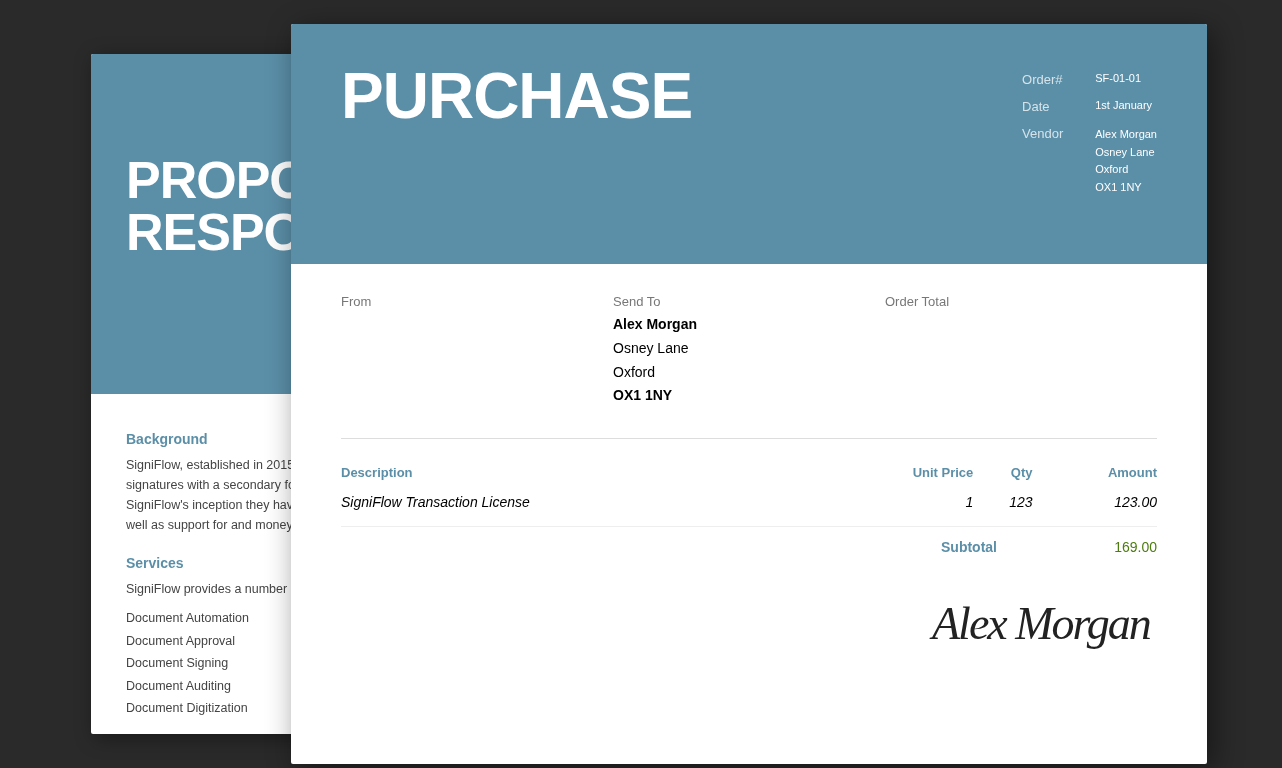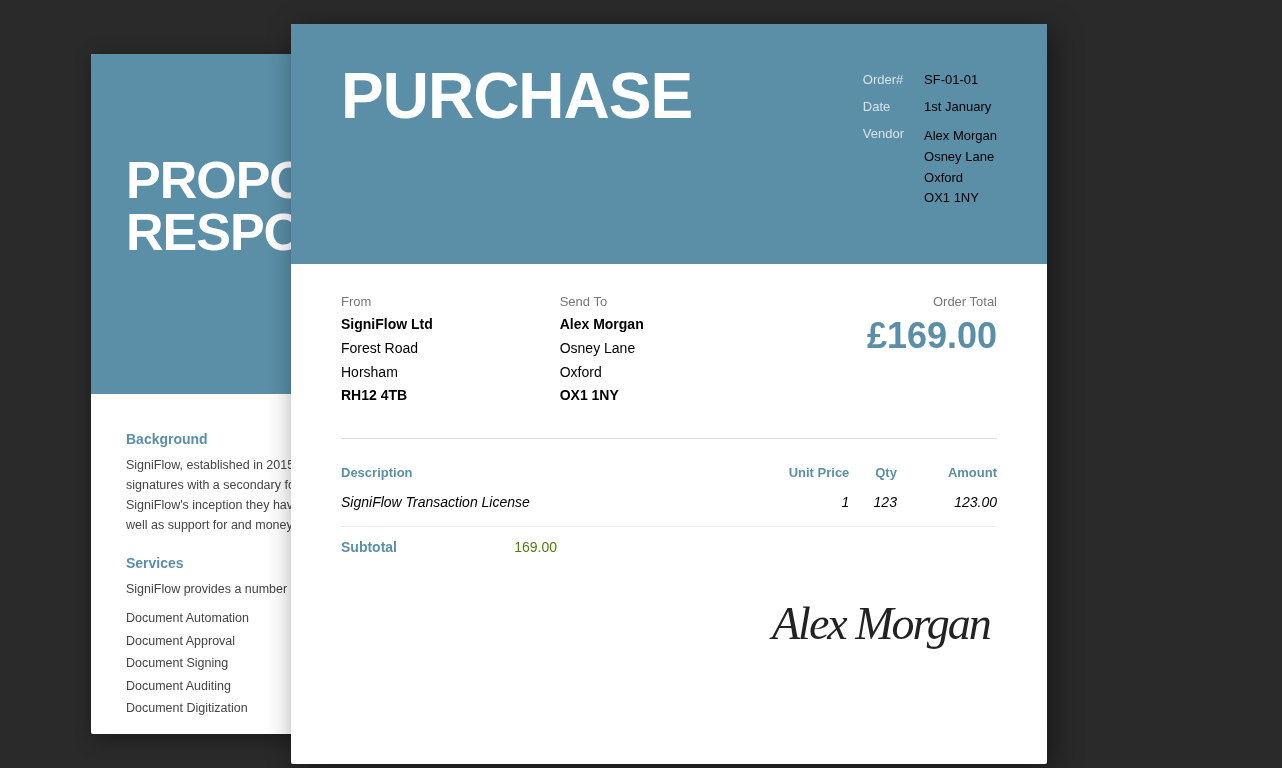--- a/index.html
+++ b/index.html
@@ -82,21 +82,21 @@
       font-size: 12.5px;
       line-height: 1.8;
       list-style: none;
     }
 
     
     .doc-po {
       position: absolute;
       top: 0px;
       left: 200px;
-      width: 756px;
+      width: 916px;
       background: #fff;
       box-shadow: 6px 6px 30px rgba(0,0,0,0.45);
       border-radius: 2px;
       overflow: hidden;
       z-index: 2;
       min-height: 740px;
     }
 
     .po-header {
       background: #5b8fa8;
@@ -125,23 +125,24 @@
       align-content: start;
       margin-top: 8px;
     }
 
     .po-meta-label {
       color: rgba(255,255,255,0.75);
       font-size: 13px;
     }
 
     .po-meta-value {
-      color: #000000;
-      font-size: 13px;
+      color: #ffffff;
+      font-size: 11px;
       font-weight: 500;
+      margin-left: 12px;
     }
 
     .po-meta-value.vendor-block {
       line-height: 1.6;
     }
 
     .po-body {
       padding: 30px 50px;
     }
 
@@ -164,21 +165,21 @@
     .po-from-sendto-content {
       font-size: 14px;
       line-height: 1.7;
     }
 
     .po-from-sendto-content strong {
       font-weight: 700;
     }
 
     .po-order-total-block {
-      text-align: right;
+      text-align: left;
       flex: 1;
     }
 
     .po-order-total-label {
       font-size: 13px;
       color: #777;
       margin-bottom: 6px;
     }
 
     .po-order-total-amount {
@@ -217,20 +218,21 @@
       padding: 8px 0;
       font-style: italic;
     }
 
     .po-table tbody tr td:not(:first-child) {
       text-align: right;
     }
 
     .po-subtotal-row {
       display: flex;
+      justify-content: flex-end;
       padding: 12px 0;
       border-top: 1px solid #eee;
       margin-top: 8px;
     }
 
     .po-subtotal-label {
       color: #5b8fa8;
       font-size: 14px;
       font-weight: 600;
       margin-right: 80px;
@@ -305,39 +307,32 @@
           <span>OX1 1NY</span>
         </span>
       </div>
     </div>
 
     <div class="po-body">
 
       <div class="po-from-sendto">
         <div class="po-from-sendto-section">
           <div class="po-from-sendto-label">From</div>
-          <div class="po-from-sendto-content">
-            <strong>SigniFlow Ltd</strong><br>
-            <span>Forest Road</span><br>
-            <span>Horsham</span><br>
-            <strong>RH12 4TB</strong>
-          </div>
         </div>
         <div class="po-from-sendto-section">
           <div class="po-from-sendto-label">Send To</div>
           <div class="po-from-sendto-content">
             <strong>Alex Morgan</strong><br>
             <span>Osney Lane</span><br>
             <span>Oxford</span><br>
             <strong>OX1 1NY</strong>
           </div>
         </div>
         <div class="po-order-total-block">
           <div class="po-order-total-label">Order Total</div>
-          <div class="po-order-total-amount">£169.00</div>
         </div>
       </div>
 
       <hr class="po-divider">
 
       <table class="po-table">
         <thead>
           <tr>
             <th>Description</th>
             <th>Unit Price</th>

